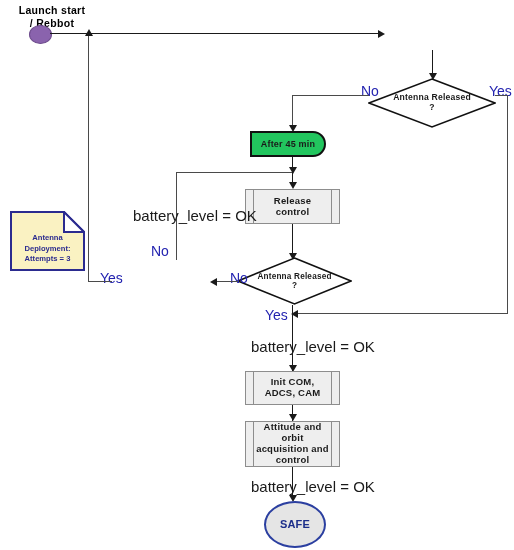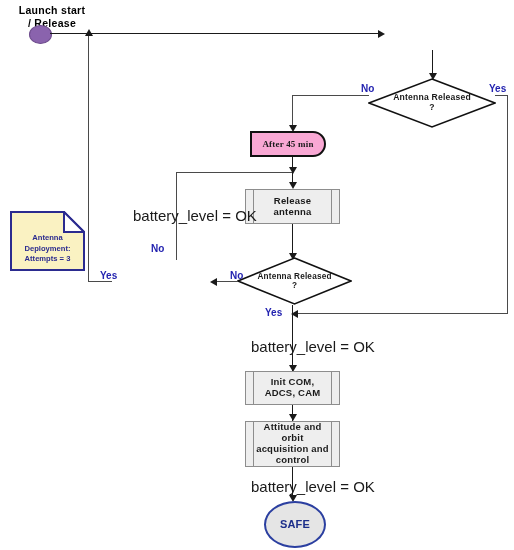--- a/index.html
+++ b/index.html
@@ -21,22 +21,22 @@
   .start-cap{position:absolute;color:#000;font-size:10.5px;font-weight:bold;
     line-height:1.2;text-align:center;white-space:pre-line;letter-spacing:.3px;}
 
   
   .proc{position:absolute;background:#eeeeee;border:1px solid #8d8d8d;box-sizing:border-box;}
   .proc .bar{position:absolute;top:0;bottom:0;width:1px;background:#8d8d8d;}
   .proc .bar.l{left:7px;}
   .proc .bar.r{right:7px;}
 
   
-  .delay{position:absolute;background:#f9a8d4;border:2px solid #111;box-sizing:border-box;
-    border-radius:0 28px 28px 0;font-family:Liberation Serif, serif;}
+  .delay{position:absolute;background:#22c55e;border:2px solid #111;box-sizing:border-box;
+    border-radius:0 28px 28px 0;}
 
   
   .diamond{position:absolute;}
   .diamond svg{position:absolute;left:0;top:0;}
 
   
   .safe{position:absolute;border-radius:50%;background:#e5e5e5;border:2px solid #2b3fa0;}
   .safe .nlabel{color:#1c2e8a;font-size:11px;}
 
   
@@ -50,29 +50,29 @@
   .ln.v{width:1px;}
   .ln.gray{background:#4a4a4a;}
   .arw{position:absolute;width:0;height:0;}
   .arw.down{border-left:4px solid transparent;border-right:4px solid transparent;border-top:7px solid #1a1a1a;}
   .arw.up{border-left:4px solid transparent;border-right:4px solid transparent;border-bottom:7px solid #1a1a1a;}
   .arw.left{border-top:4px solid transparent;border-bottom:4px solid transparent;border-right:7px solid #1a1a1a;}
   .arw.right{border-top:4px solid transparent;border-bottom:4px solid transparent;border-left:7px solid #1a1a1a;}
 
   
   .elab{position:absolute;font-size:15px;color:#1a1a1a;white-space:nowrap;}
-  .elab.yn{color:#2323b0;font-weight:bold;font-size:10px;}
+  .elab.yn{color:#2323b0;font-weight:normal;font-size:14px;}
 </style>
 </head>
 <body>
 
 <div id="canvas">
 
   <div class="start-cap" style="left:12px;top:4px;width:80px;">Launch start
-/ Release</div>
+/ Rebbot</div>
   <div class="start-node" style="left:29px;top:25px;width:21px;height:17px;"></div>
 
   <div class="ln h" style="left:50px;top:33px;width:333px;"></div>
   <div class="arw right" style="left:378px;top:29.5px;"></div>
 
 
   <div class="ln v" style="left:432px;top:50px;height:25px;"></div>
   <div class="arw down" style="left:428.5px;top:73px;"></div>
 
   <div class="diamond" style="left:368px;top:78px;width:128px;height:50px;">
@@ -99,21 +99,21 @@
   </div>
 
   <div class="ln v" style="left:292px;top:157px;height:30px;"></div>
   <div class="arw down" style="left:288.5px;top:167px;"></div>
   <div class="arw down" style="left:288.5px;top:182px;"></div>
 
   <div class="proc" style="left:245px;top:189px;width:95px;height:35px;">
     <span class="bar l"></span>
     <span class="bar r"></span>
     <span class="nlabel">Release
-antenna</span>
+control</span>
   </div>
 
   <div class="ln v" style="left:292px;top:224px;height:33px;"></div>
   <div class="arw down" style="left:288.5px;top:253px;"></div>
 
   <div class="diamond" style="left:237px;top:257px;width:115px;height:48px;">
     <svg width="115" height="48" viewBox="0 0 115 48">
       <polygon points="57.5,1 114,24 57.5,47 1,24" fill="#ffffff" stroke="#111111" stroke-width="1.6"></polygon>
     </svg>
     <span class="nlabel" style="font-size:8.2px;">Antenna Released

